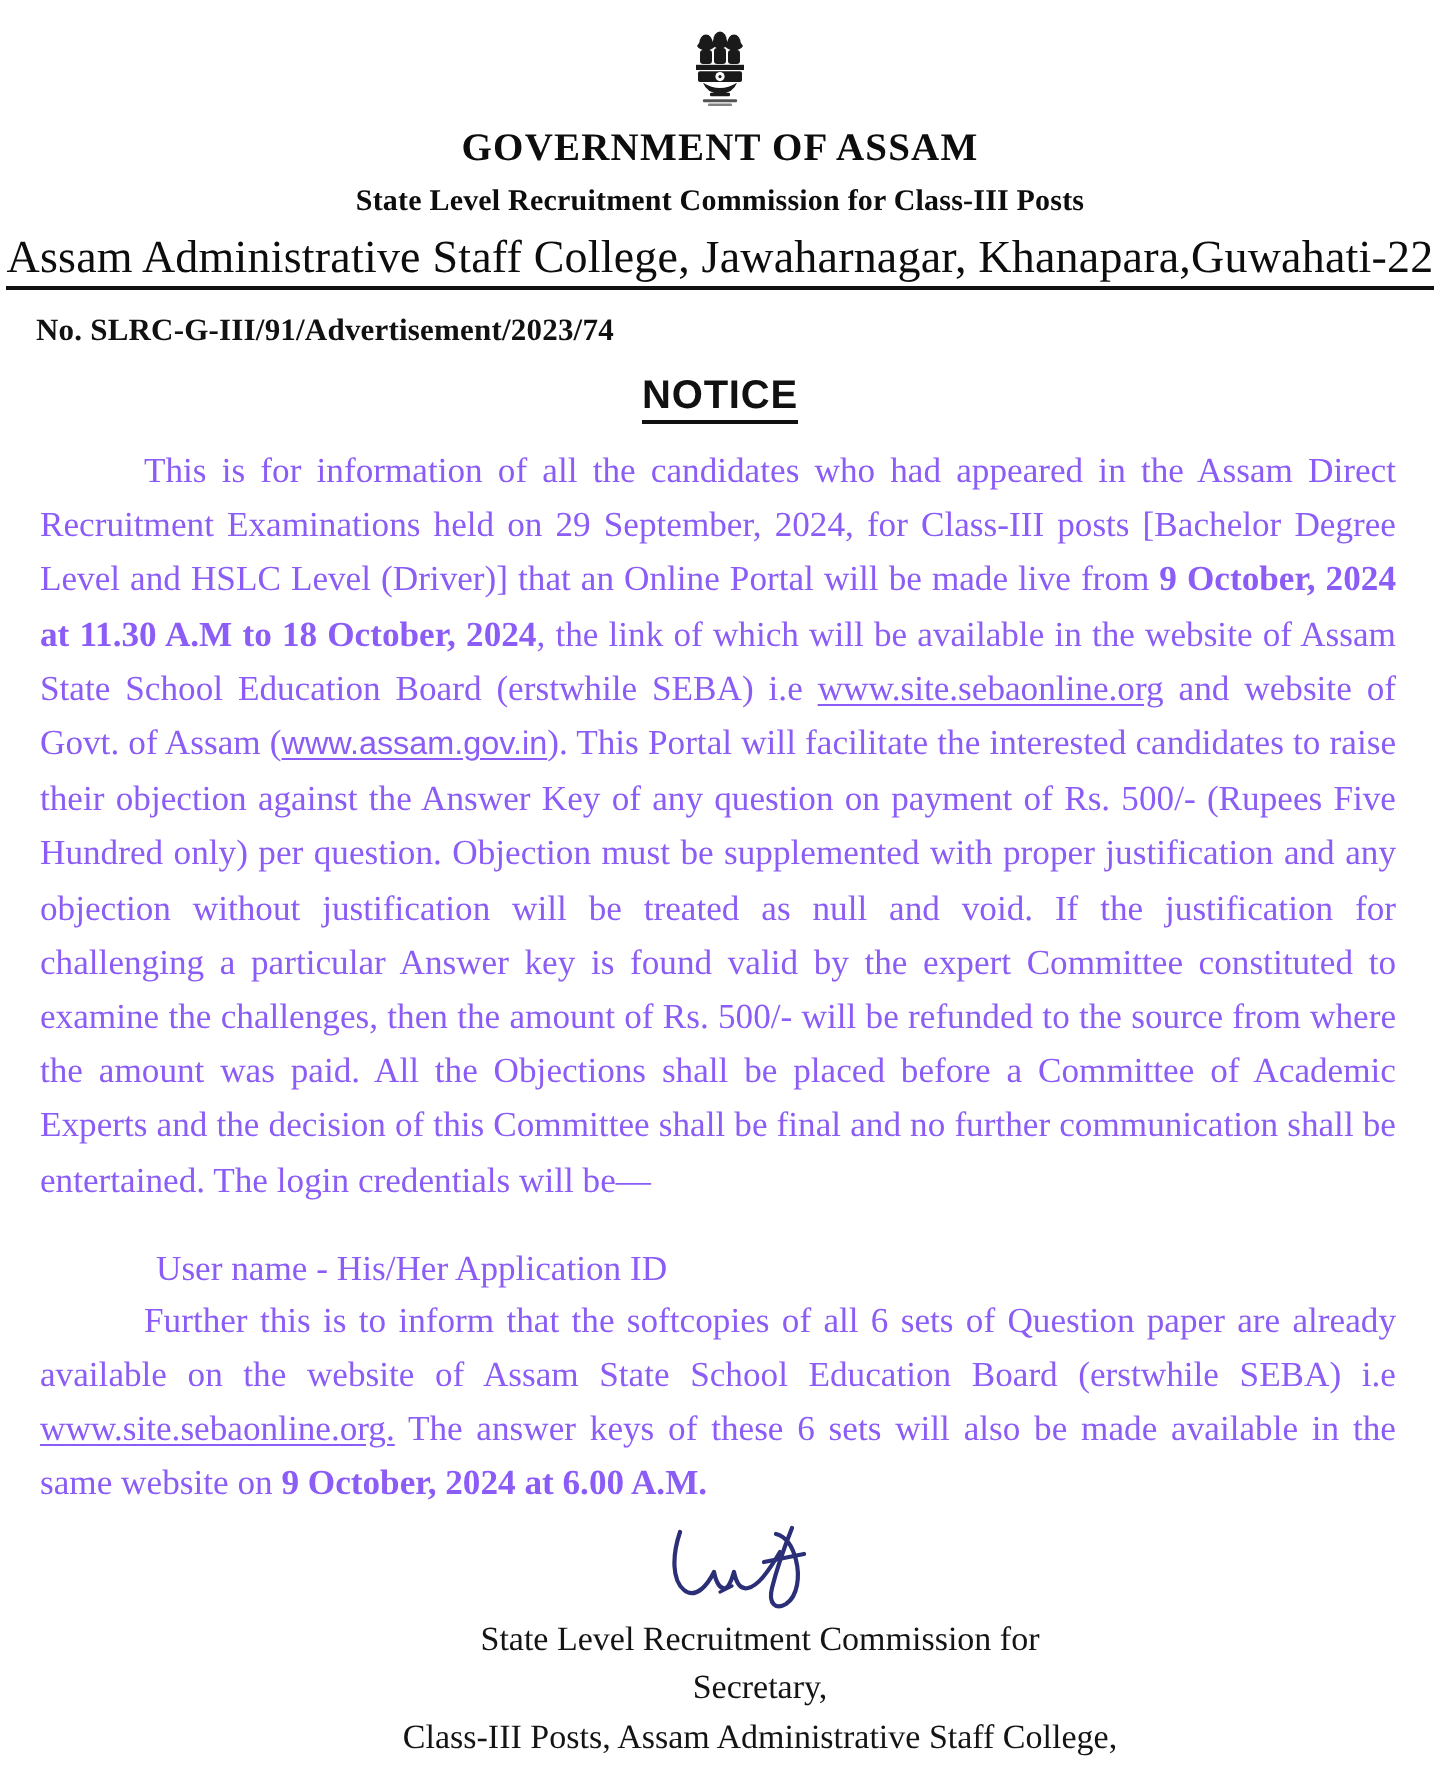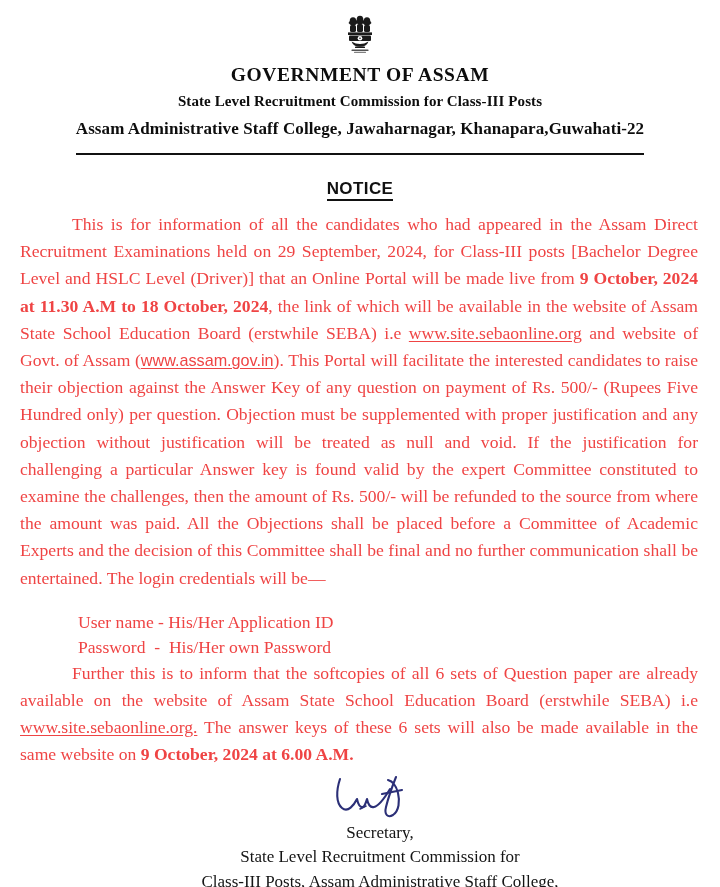--- a/index.html
+++ b/index.html
@@ -50,27 +50,27 @@
     line-height: 26px;
     margin-top: 2px;
   }
   .hdr-line2 {
     font-size: 15px;
     font-weight: bold;
     line-height: 27px;
     letter-spacing: 0.1px;
   }
   .hdr-line3 {
-    font-size: 17px;
-    font-weight: bold;
+    font-size: 23px;
+    font-weight: normal;
     line-height: 27px;
     letter-spacing: 0.1px;
     display: inline-block;
     border-bottom: 2px solid #111;
-    padding-bottom: 11px;
+    padding-bottom: 1px;
   }
   .hdr-line3-wrap { text-align: center; }
 
   
   .refrow {
     display: flex;
     justify-content: space-between;
     align-items: baseline;
     margin: 12px 14px 0 18px;
     font-size: 15.5px;
@@ -81,35 +81,35 @@
   .refrow .dated { white-space: nowrap; padding-right: 6px; }
 
   
   .notice-wrap {
     text-align: center;
     margin-top: 12px;
   }
   .notice {
     display: inline-block;
     font-family: "Liberation Sans", "DejaVu Sans", sans-serif;
-    font-size: 17px;
+    font-size: 20px;
     font-weight: bold;
     letter-spacing: 0.4px;
     border-bottom: 2px solid #111;
     padding-bottom: 0px;
   }
 
   
   .body-text {
     margin: 10px 22px 0 20px;
     font-size: 17.6px;
     line-height: 27.2px;
     text-align: justify;
     text-justify: inter-word;
-    color: #ef4444;
+    color: #8b5cf6;
   }
   .body-text p { margin: 0; }
   .indent { text-indent: 52px; }
   .b { font-weight: bold; }
   .u { text-decoration: underline; text-underline-offset: 2px; }
   .u-sans {
     text-decoration: underline;
     text-underline-offset: 2px;
     font-family: "Liberation Sans", "DejaVu Sans", sans-serif;
     font-size: 16.2px;
@@ -189,52 +189,52 @@
 
   <div class="hdr">
     <div class="hdr-line1">GOVERNMENT OF ASSAM</div>
     <div class="hdr-line2">State Level Recruitment Commission for Class-III Posts</div>
     <div class="hdr-line3-wrap">
       <div class="hdr-line3">Assam Administrative Staff College, Jawaharnagar, Khanapara,Guwahati-22</div>
     </div>
   </div>
 
   <div class="refrow">
+    <div class="ref">No. SLRC-G-III/91/Advertisement/2023/74</div>
   </div>
 
   <div class="notice-wrap">
     <span class="notice">NOTICE</span>
   </div>
 
   <div class="body-text">
 
     <p class="indent"><span>This is for information of all the candidates who had appeared in the Assam Direct Recruitment Examinations held on 29 September, 2024, for Class-III posts [Bachelor Degree Level and HSLC Level (Driver)] that an Online Portal will be made live from </span><span class="b">9 October, 2024 at 11.30 A.M to 18 October, 2024</span><span>, the link of which will be available in the website of Assam State School Education Board (erstwhile SEBA) i.e </span><span class="u">www.site.sebaonline.org</span><span> and website of Govt. of Assam (</span><span class="u-sans">www.assam.gov.in</span><span>). This Portal will facilitate the interested candidates to raise their objection against the Answer Key of any question on payment of Rs. 500/- (Rupees Five Hundred only) per question. Objection must be supplemented with proper justification and any objection without justification will be treated as null and void. If the justification for challenging a particular Answer key is found valid by the expert Committee constituted to examine the challenges, then the amount of Rs. 500/- will be refunded to the source from where the amount was paid. All the Objections shall be placed before a Committee of Academic Experts and the decision of this Committee shall be final and no further communication shall be entertained. The login credentials will be—</span></p>
 
     <div class="creds">
       <div>User name - His/Her Application ID</div>
-      <div>Password  -  His/Her own Password</div>
     </div>
 
     <p class="indent para2"><span>Further this is to inform that the softcopies of all 6 sets of Question paper are already available on the website of Assam State School Education Board (erstwhile SEBA) i.e </span><span class="u">www.site.sebaonline.org.</span><span> The answer keys of these 6 sets will also be made available in the same website on </span><span class="b">9 October, 2024 at 6.00 A.M.</span></p>
   </div>
 
   <div class="sig-block">
     <div class="sig-svg-wrap">
       <span class="sig-svg">
         <svg width="110" height="46" viewBox="0 0 110 46" xmlns="http://www.w3.org/2000/svg" aria-hidden="true">
           <g fill="none" stroke="#2b2f77" stroke-width="2.1" stroke-linecap="round" stroke-linejoin="round">
             <path d="M18 4 C14 16, 14 28, 20 33 C26 38, 32 30, 35 24 C36 29, 38 33, 41 32 C43 31, 44 27, 45 24 C46 29, 48 33, 52 32 C57 31, 62 24, 68 14"></path>
             <path d="M74 2 C70 12, 66 24, 64 32 C62 40, 66 43, 71 40 C77 36, 78 26, 76 18 C74 10, 70 6, 66 5"></path>
             <path d="M60 19 L80 15"></path>
             <path d="M38 34 L44 31" stroke-width="1.6"></path>
           </g>
         </svg>
       </span>
     </div>
     <div class="sig-lines">
+      <div>State Level Recruitment Commission for</div>
       <div>Secretary,</div>
-      <div>State Level Recruitment Commission for</div>
       <div>Class-III Posts, Assam Administrative Staff College,</div>
 
     </div>
   </div>
 
 </div>
 
 </body></html>

